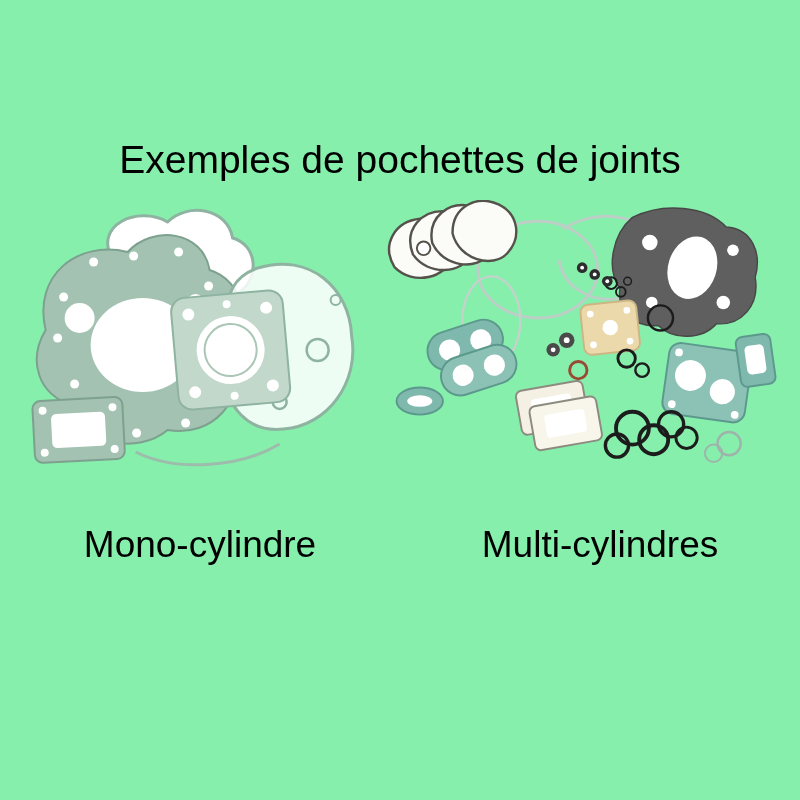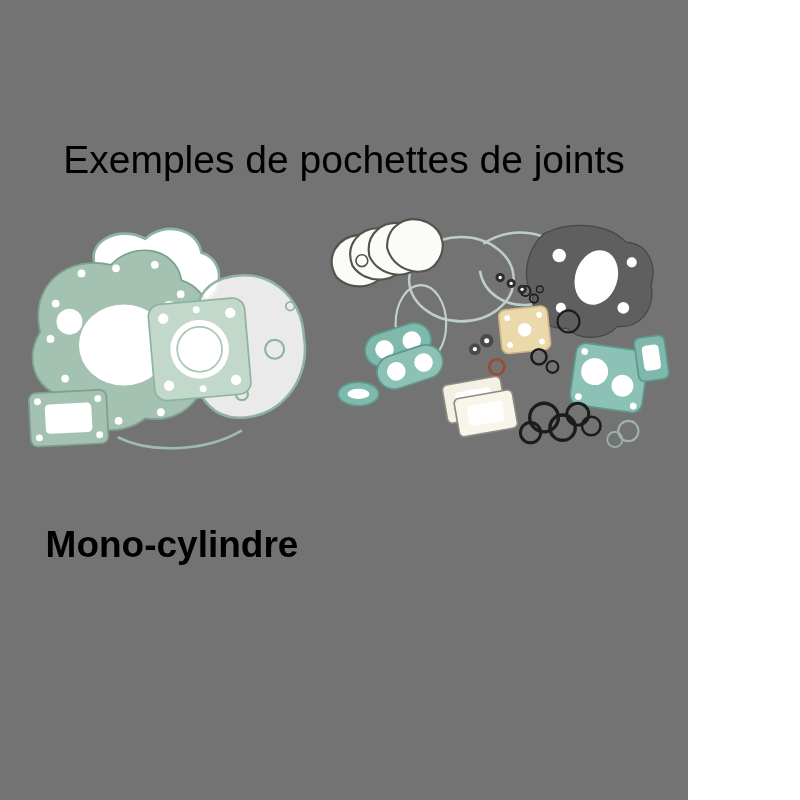--- a/index.html
+++ b/index.html
@@ -2,21 +2,21 @@
 <html><head>
 <meta charset="utf-8">
 <style>
   * { margin: 0; padding: 0; box-sizing: border-box; }
   html, body {
     width: 800px; height: 800px;
     background: #ffffff;
     font-family: "Liberation Sans", sans-serif;
     color: #000;
   }
-  .page { width: 688px; height: 800px; position: relative; overflow: hidden; background: #737373; }
+  .page { width: 800px; height: 800px; position: relative; overflow: hidden; background: #86efac; }
   .title {
     text-align: center;
     margin-top: 136px;
     font-size: 39px;
     font-weight: 400;
     line-height: 1.24;
     color: #000;
   }
   .images {
     display: flex;
@@ -26,21 +26,21 @@
     align-items: center;
   }
   .img-left  { width: 46%; height: 100%; }
   .img-right { width: 54%; height: 100%; }
   .images svg { display: block; width: 100%; height: 100%; }
   .labels { display: flex; margin-top: 34px; }
   .label {
     width: 50%;
     text-align: center;
     font-size: 37px;
-    font-weight: 700;
+    font-weight: 400;
     color: #000;
   }
 </style>
 </head>
 <body>
 
 <div class="page">
 
   <h1 class="title"><span>Exemples de pochettes de joints</span><br></h1>
 
@@ -201,15 +201,16 @@
           <circle cx="186" cy="155" r="2.5" fill="#ffffff"></circle>
 
         <circle cx="368" cy="252" r="12" fill="none" stroke="#9fb3ab" stroke-width="2.5"></circle>
         <circle cx="352" cy="262" r="9" fill="none" stroke="#9fb3ab" stroke-width="2"></circle>
       </svg>
     </div>
   </div>
 
   <div class="labels">
     <div class="label">Mono-cylindre</div>
+    <div class="label">Multi-cylindres</div>
   </div>
 
 </div>
 
 </body></html>

